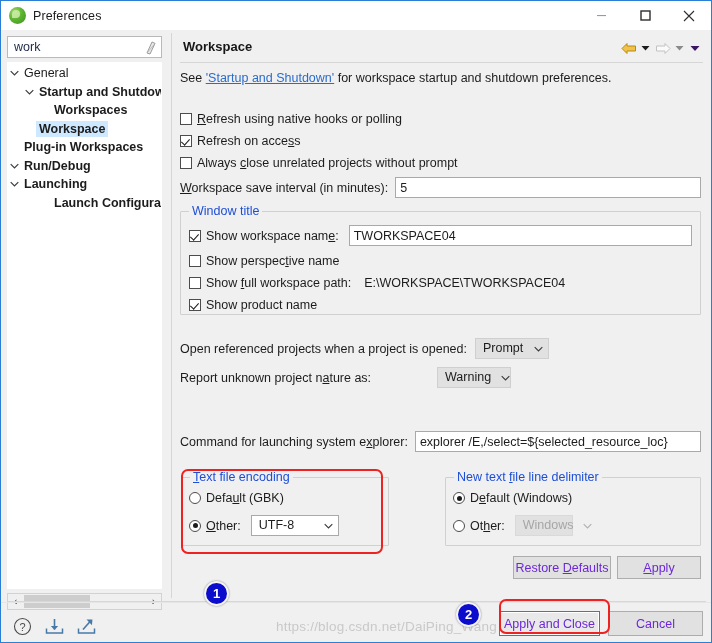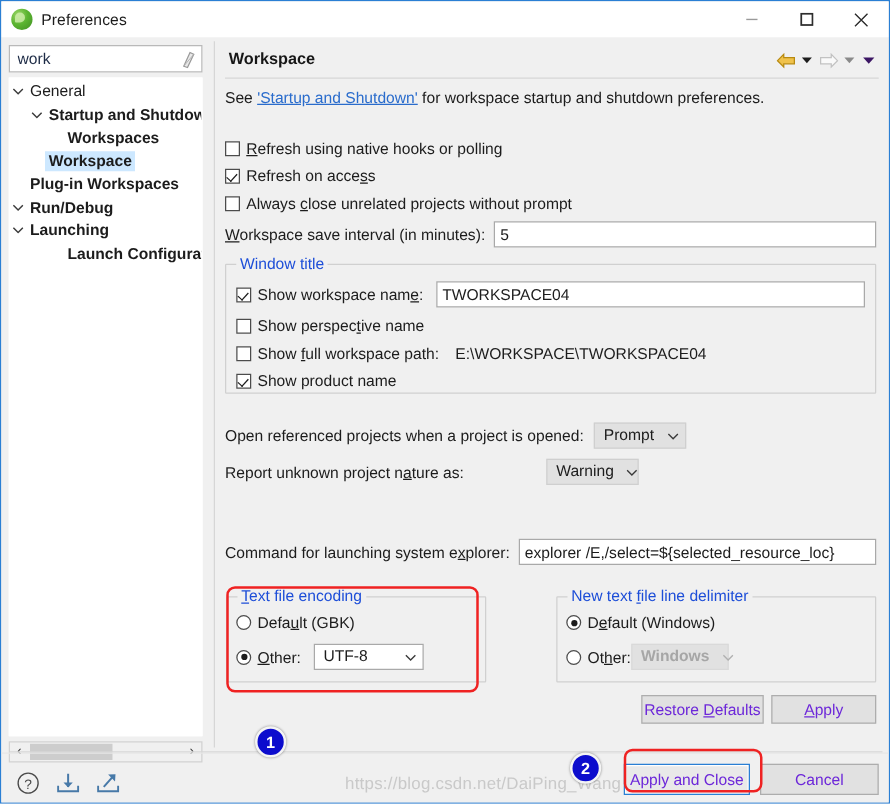--- a/index.html
+++ b/index.html
@@ -445,21 +445,21 @@
 
         <div class="group" style="left:273px; top:413px; right:7px; height:69px;">
           <span class="group-title">New text <span class="u">f</span>ile line delimiter</span>
           <div class="radio-row" style="left:7px; top:13px;">
             <span class="radio on"></span>
             <span>D<span class="u">e</span>fault (Windows)</span>
           </div>
           <div class="radio-row" style="left:7px; top:37px;">
             <span class="radio"></span>
             <span>Ot<span class="u">h</span>er:</span>
-            <div class="combo disabled" style="width:78px; font-weight:bold;">
+            <div class="combo disabled" style="width:58px; margin-left:10px;">
               <span class="cv">Windows</span>
               <span class="carat">
                 <svg width="9" height="6" viewBox="0 0 9 6">
                     <path d="M0.7 1.2 L4.5 5 L8.3 1.2" stroke="#b0b0b0" stroke-width="1.1" fill="none"></path>
                   </svg>
               </span>
             </div>
           </div>
         </div>
 

